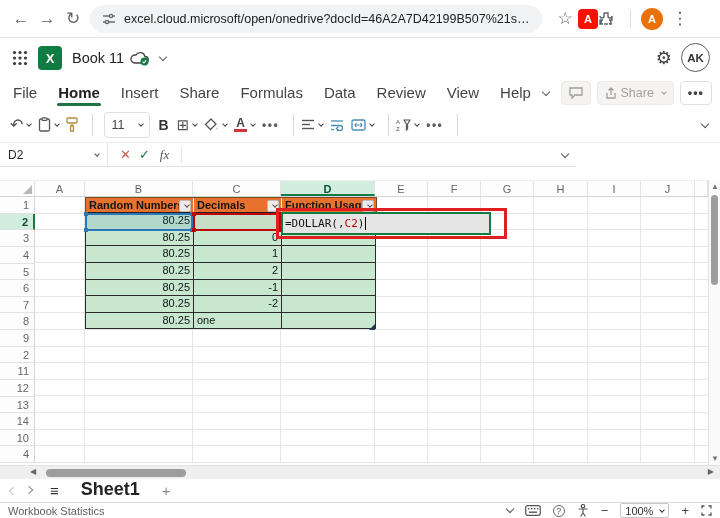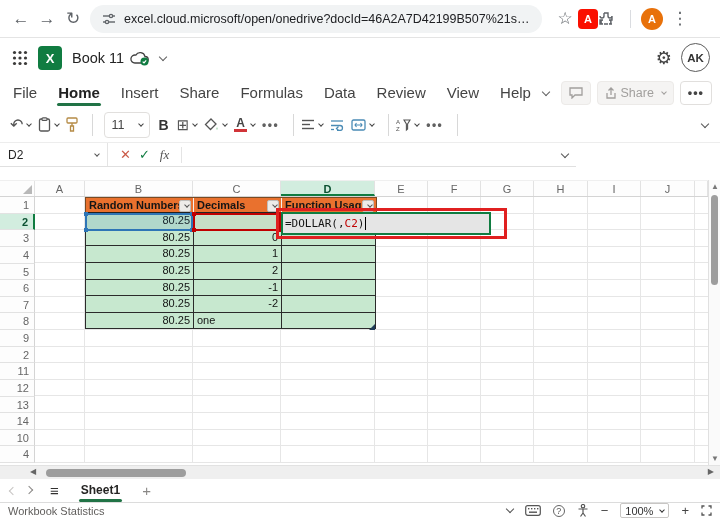--- a/index.html
+++ b/index.html
@@ -114,21 +114,21 @@
   
   #hscroll { position:absolute; top:465px; left:0; width:720px; height:14px; background:#EFEFEF; border-top:1px solid #E2E2E2; }
   #hscroll .arr { position:absolute; top:1px; font-size:8px; color:#666; }
   #hthumb { position:absolute; left:46px; top:3px; width:140px; height:8px; background:#9D9D9D; border-radius:4px; }
 
   
   #sheetbar { position:absolute; top:479px; left:0; width:720px; height:23px; background:#fff; display:flex; align-items:center; }
   #sh-prev { color:#C6C4C2; margin:0 6px 0 10px; }
   #sh-next { color:#8A8886; margin-right:18px; }
   #sh-menu { color:#323130; font-size:15px; margin-right:20px; }
-  #sheettab { position:relative; font-size:12px; color:#252423; font-weight:bold; padding:2px 2px 4px; }
+  #sheettab { position:relative; font-size:18px; color:#252423; font-weight:bold; padding:2px 2px 4px; }
   #sheettab::after { content:""; position:absolute; left:0; bottom:-1px; width:100%; height:3px; background:#217346; border-radius:2px; }
   #add-sheet { color:#8A8886; font-size:15px; margin-left:20px; }
 
   
   #statusbar { position:absolute; top:502px; left:0; width:720px; height:16px; background:#fff; border-top:1px solid #DCDCDC; display:flex; align-items:center; font-size:11px; color:#605E5C; padding:0 8px; }
   #sb-right { position:absolute; right:8px; display:flex; align-items:center; gap:12px; color:#555; }
   #help-ic { width:12px; height:12px; border:1px solid #666; border-radius:50%; font-size:9px; line-height:11px; text-align:center; }
   #zoombox { border:1px solid #C8C6C4; border-radius:2px; height:15px; display:flex; align-items:center; padding:0 4px; gap:3px; font-size:11px; color:#333; }
   .pm { font-size:13px; color:#444; }
   svg { display:block; }

